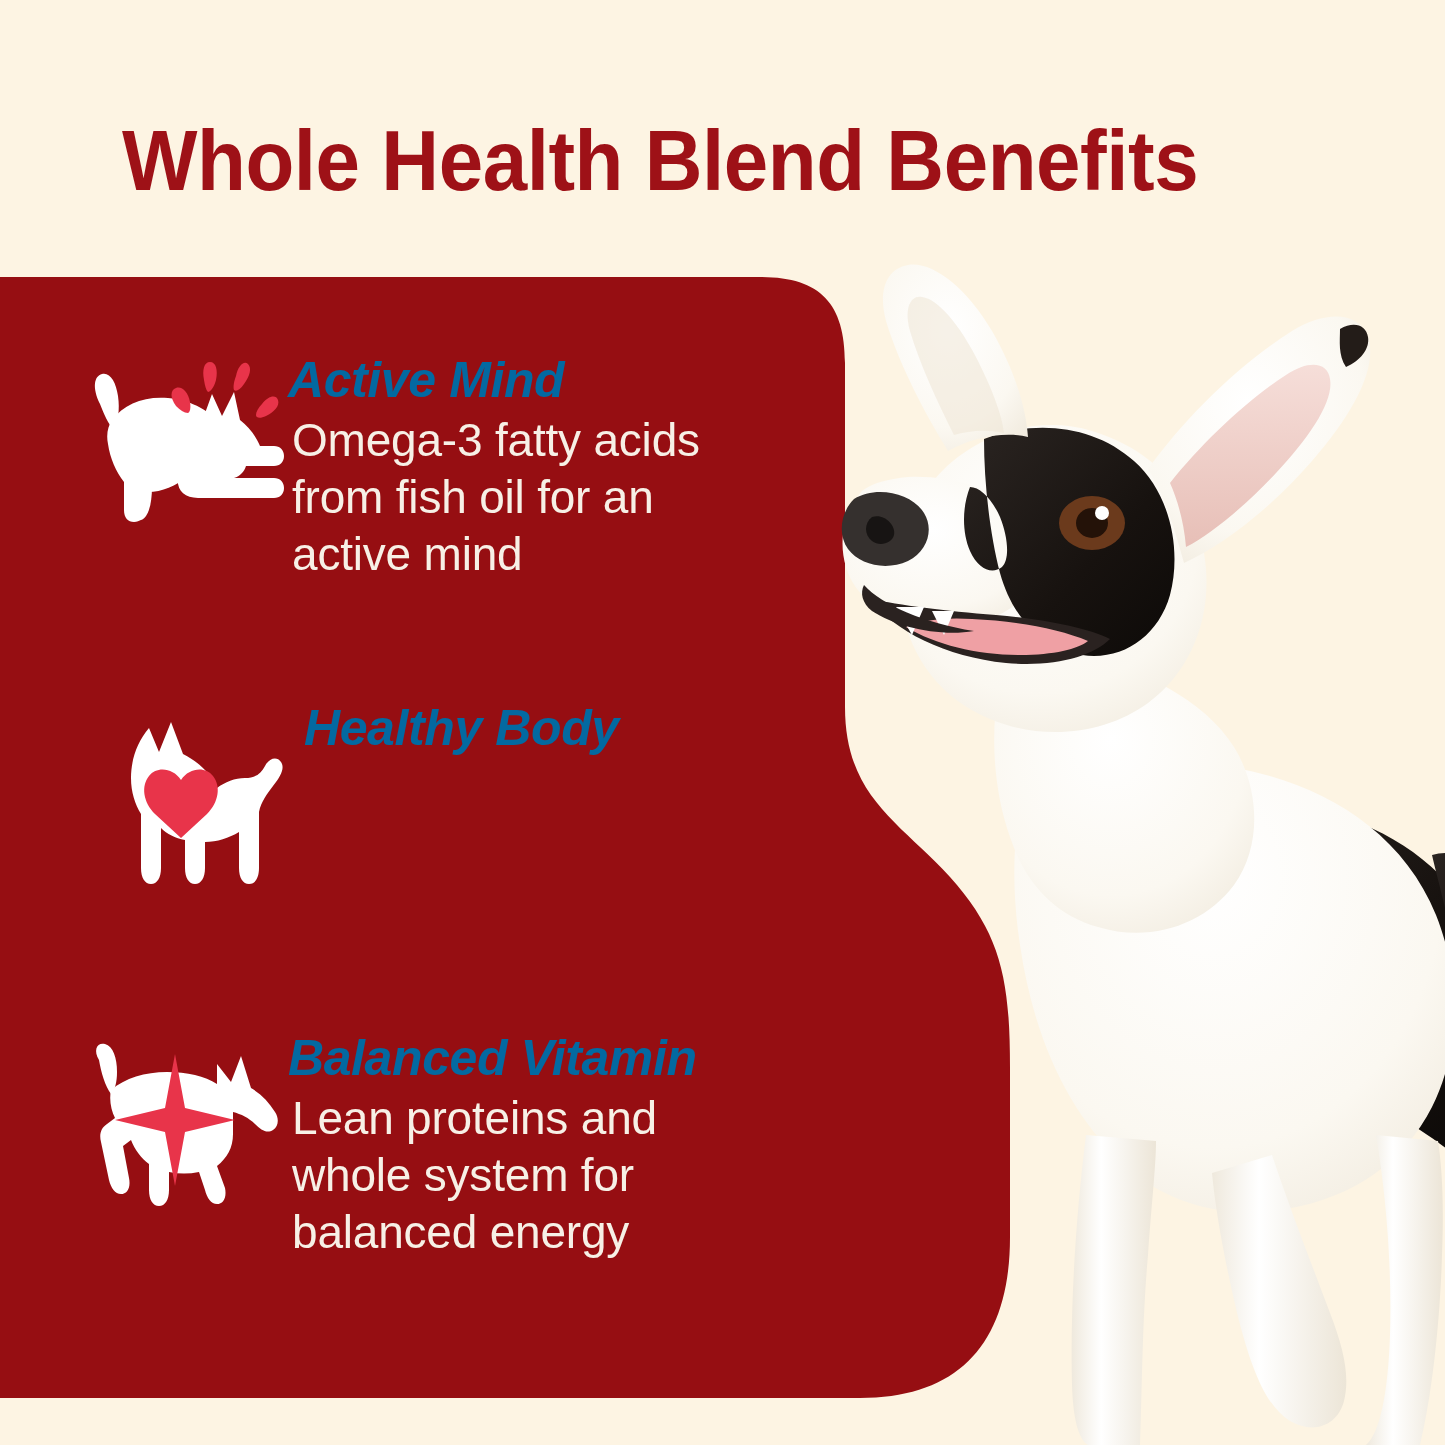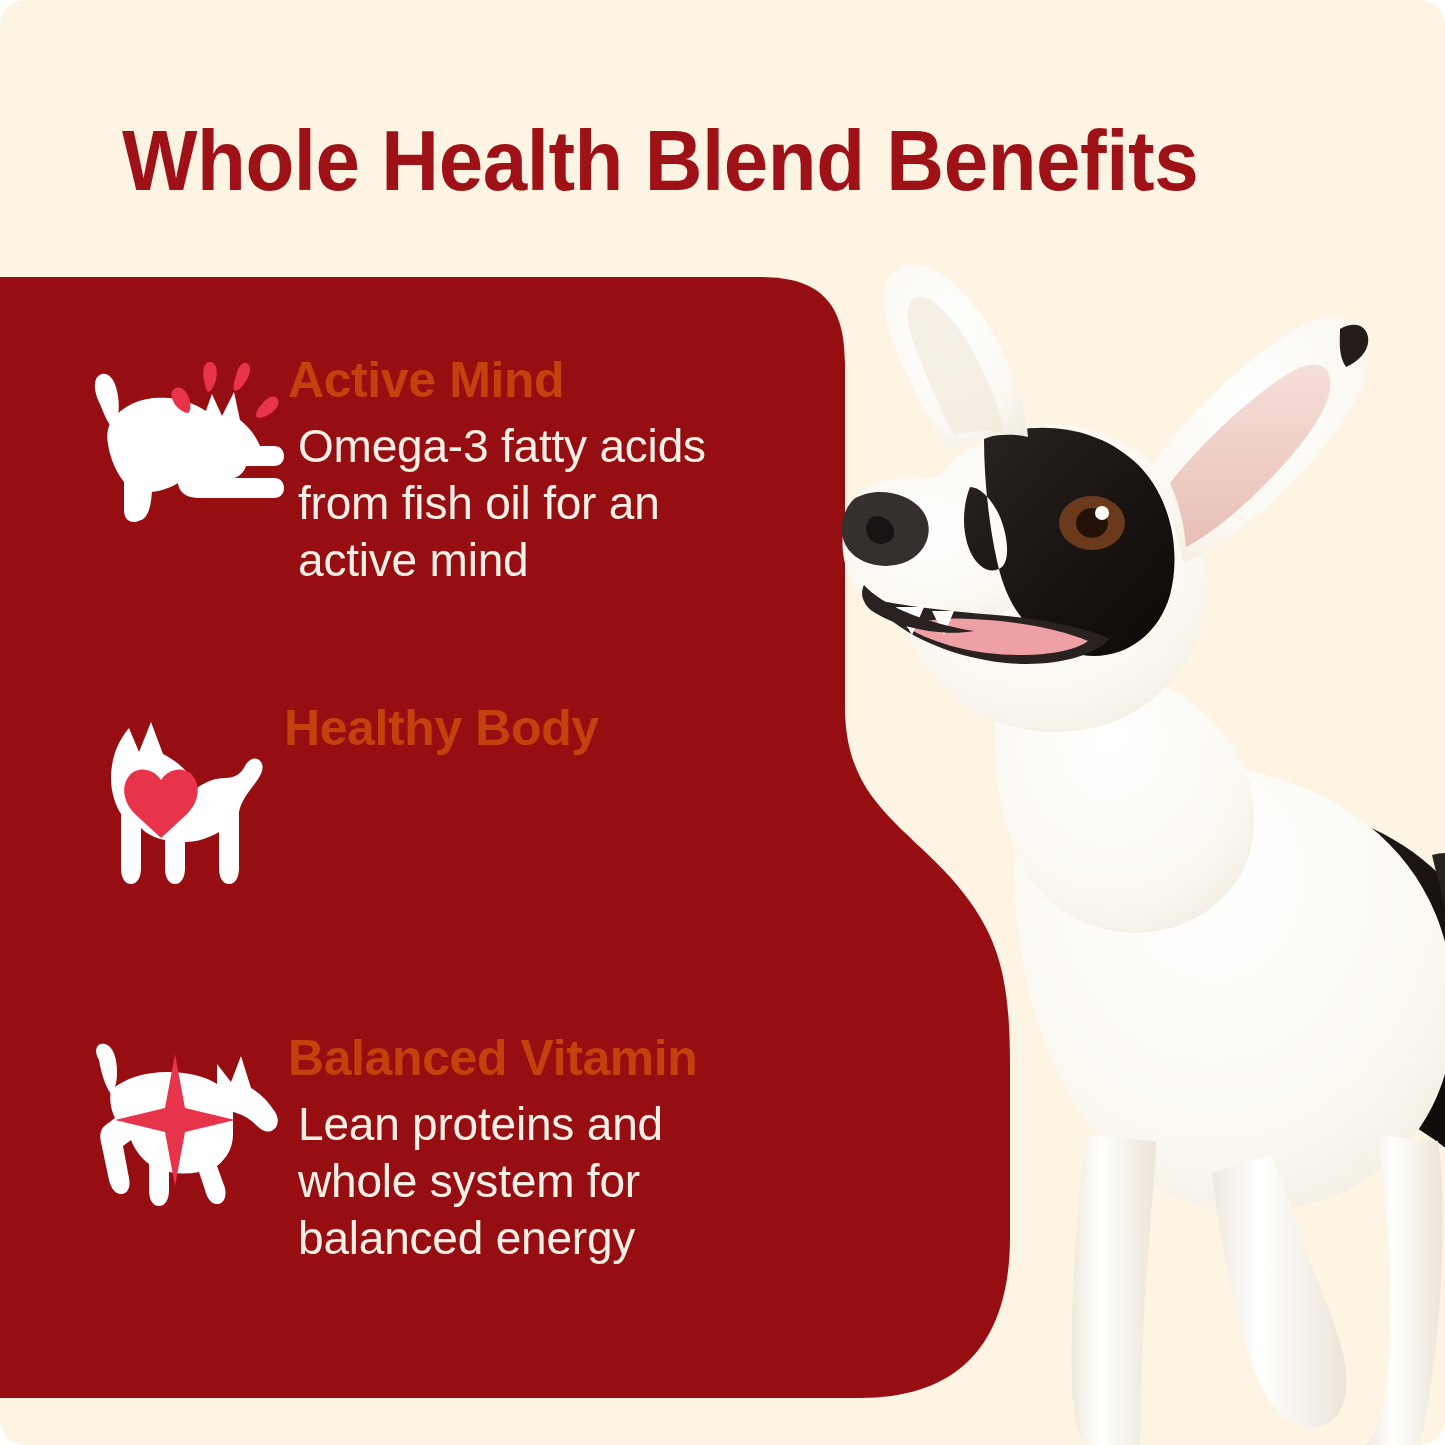--- a/index.html
+++ b/index.html
@@ -11,21 +11,20 @@
     height: 1445px;
     overflow: hidden;
     font-family: "Liberation Sans", sans-serif;
   }
   #stage {
     position: relative;
     width: 1445px;
     height: 1445px;
     background: #FDF4E3;
     overflow: hidden;
-    border-radius: 25px;
   }
 
   
   #page-title {
     position: absolute;
     left: 122px;
     top: 112px;
     width: 1200px;
     font-family: "Liberation Sans Narrow", "Liberation Sans", sans-serif;
     font-weight: bold;
@@ -79,36 +78,37 @@
     justify-content: center;
     padding-top: 8px;
   }
   .benefit-icon svg { display: block; }
   .benefit-text { flex: 1 1 auto; }
 
   .benefit-heading {
     font-size: 50px;
     line-height: 56px;
     font-weight: bold;
-    color: #c2410c;
+    color: #0369a1;
     letter-spacing: -0.4px;
     margin: 0 0 2px 0;
     white-space: nowrap;
+    font-style: italic;
   }
   .benefit-desc {
     font-size: 46px;
     line-height: 57px;
     font-weight: normal;
     color: #F7F0E6;
     letter-spacing: -0.2px;
-    margin: 10px;
+    margin: 4px;
   }
 
   #row-active-mind     { left: 78px;  top: 352px; width: 820px; }
-  #row-healthy-body    { left: 74px;  top: 700px; width: 960px; }
+  #row-healthy-body    { left: 94px;  top: 700px; width: 960px; }
   #row-balanced-energy { left: 78px;  top: 1030px; width: 830px; }
 
   #row-active-mind .benefit-text     { max-width: 470px; }
   #row-healthy-body .benefit-text    { max-width: 620px; }
   #row-balanced-energy .benefit-text { max-width: 500px; }
 </style>
 </head>
 <body>
 
 <div id="stage">

